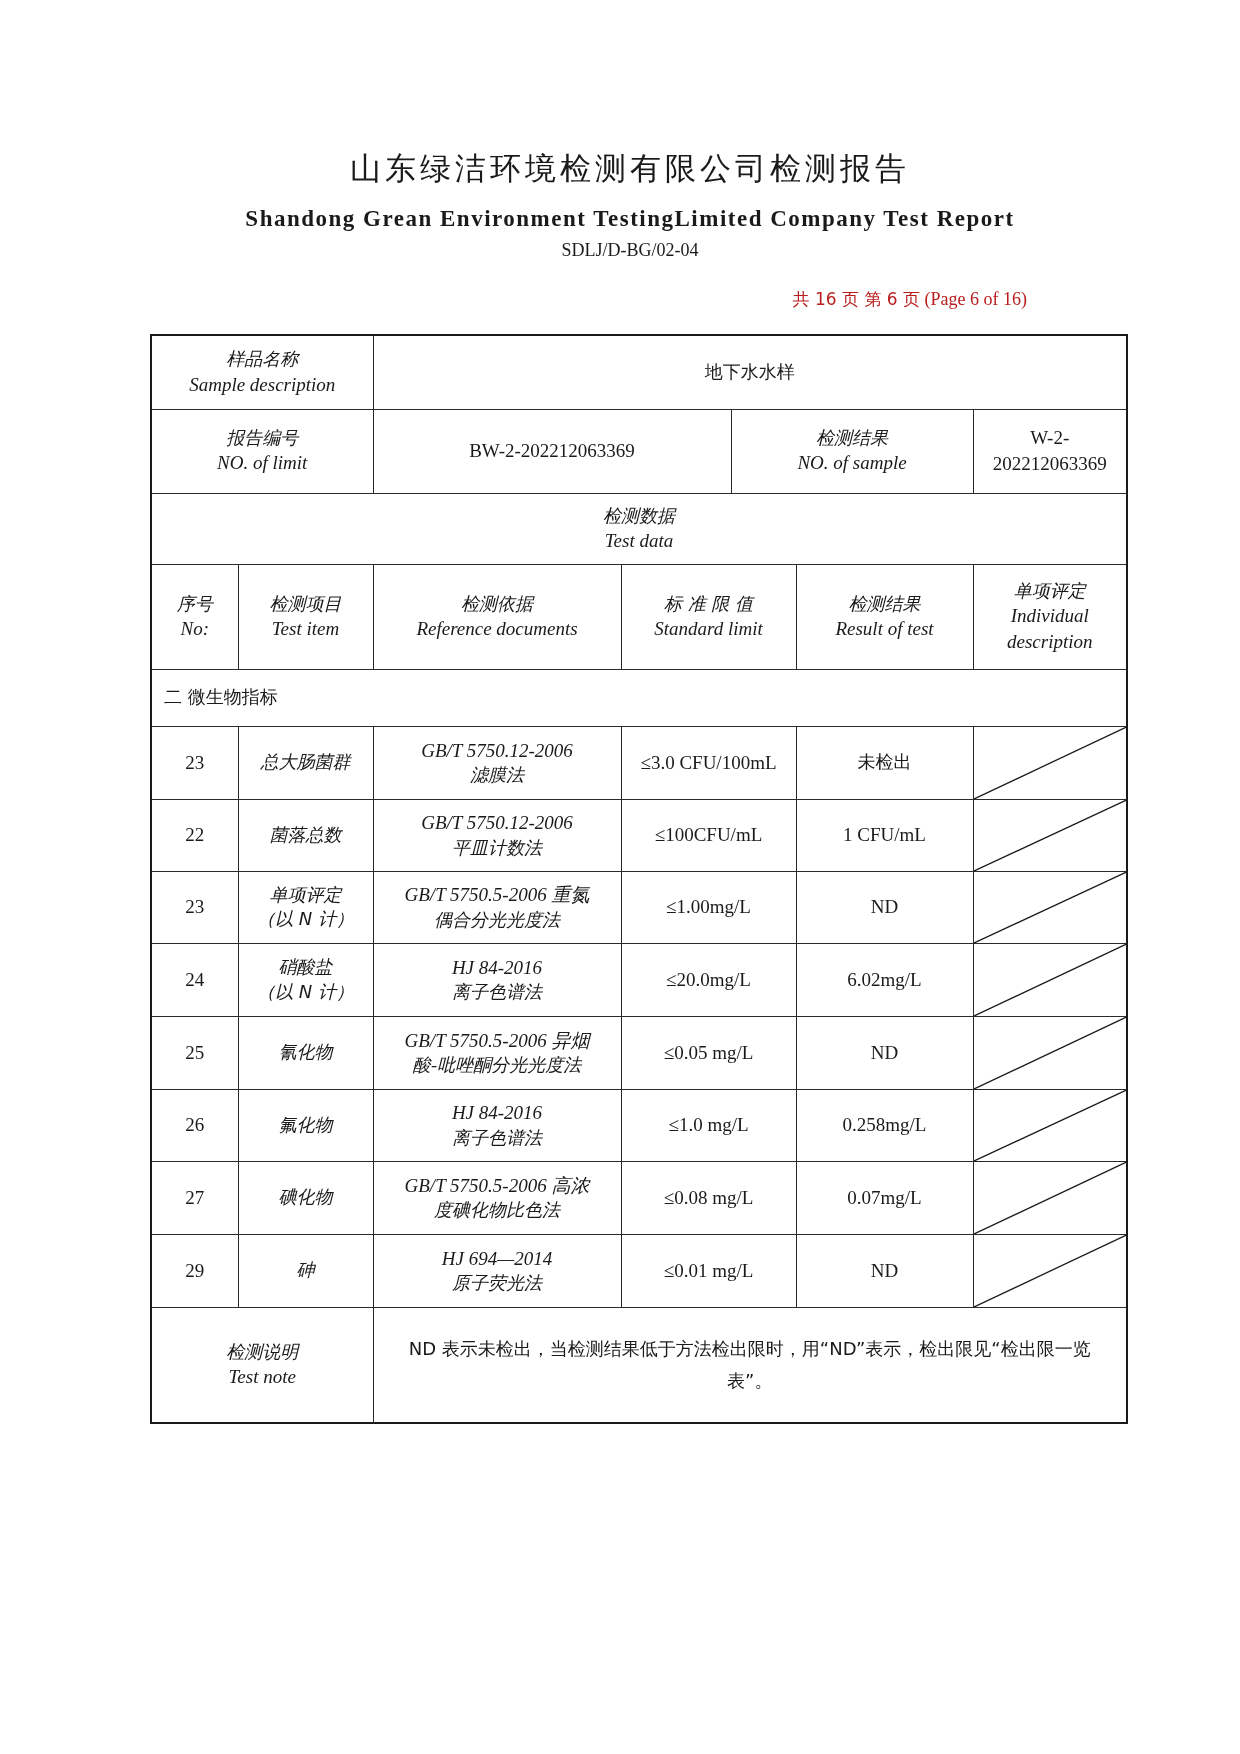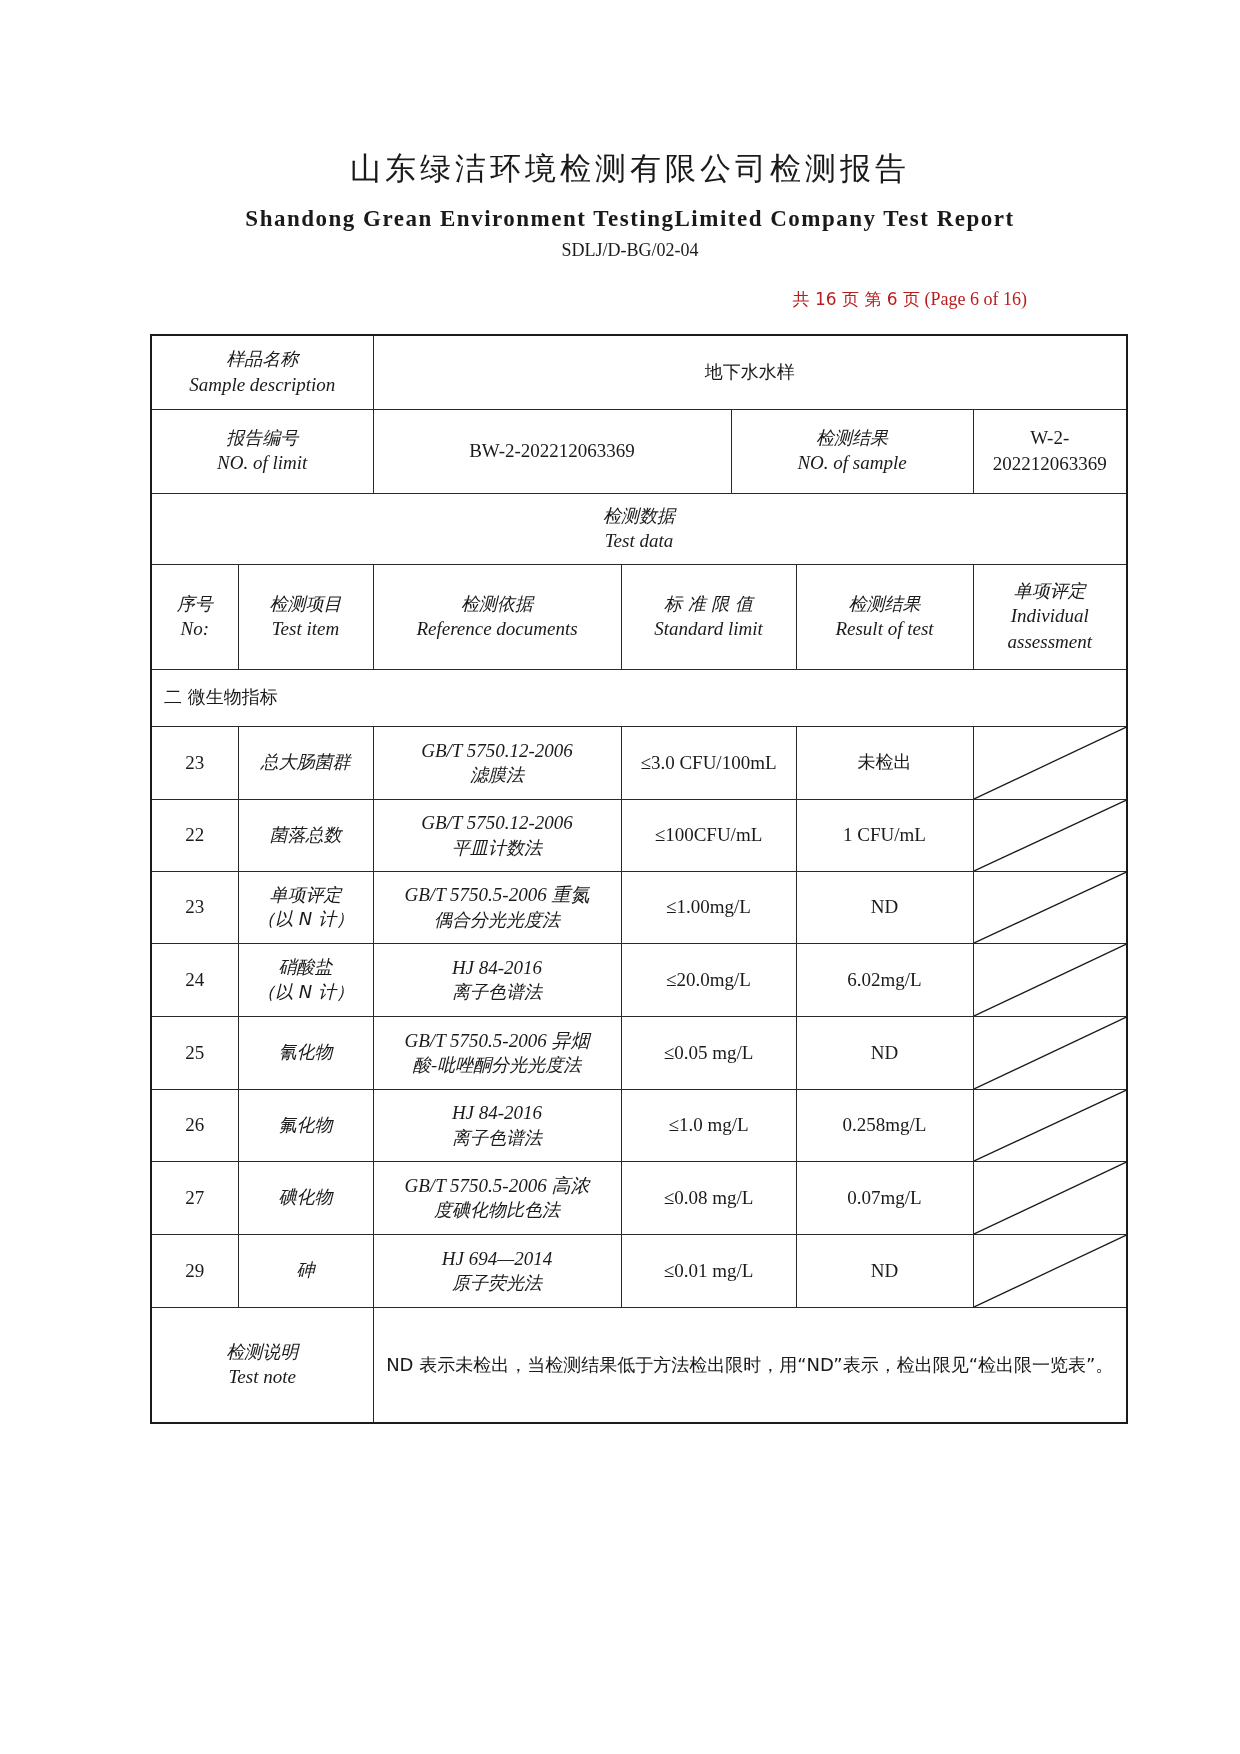--- a/index.html
+++ b/index.html
@@ -75,21 +75,21 @@
       color: #1a1a1a;
     }
     .cn { font-family: "DejaVu Sans", sans-serif; font-size: 18px; }
     .line { display: block; font-style: italic; }
     .section-cell {
       text-align: left !important;
       padding-left: 12px !important;
     }
     .note-text {
       text-align: center;
-      padding: 0 4px !important;
+      padding: 0 20px !important;
       line-height: 1.75 !important;
     }
     .diag-cell {
       position: relative;
       overflow: hidden;
     }
     .diag-cell svg {
       position: absolute;
       top: 0; left: 0;
       width: 100%; height: 100%;
@@ -164,21 +164,21 @@
       <span class="line cn">标 准 限 值</span>
       <span class="line">Standard limit</span>
     </td>
     <td colspan="2">
       <span class="line cn">检测结果</span>
       <span class="line">Result of test</span>
     </td>
     <td>
       <span class="line cn">单项评定</span>
       <span class="line">Individual</span>
-      <span class="line">assessment</span>
+      <span class="line">description</span>
     </td>
   </tr>
 
   <tr style="height:57px">
     <td colspan="8" class="section-cell cn">二  微生物指标</td>
   </tr>
 
   <tr style="height:73px">
     <td>23</td>
     <td class="cn">

